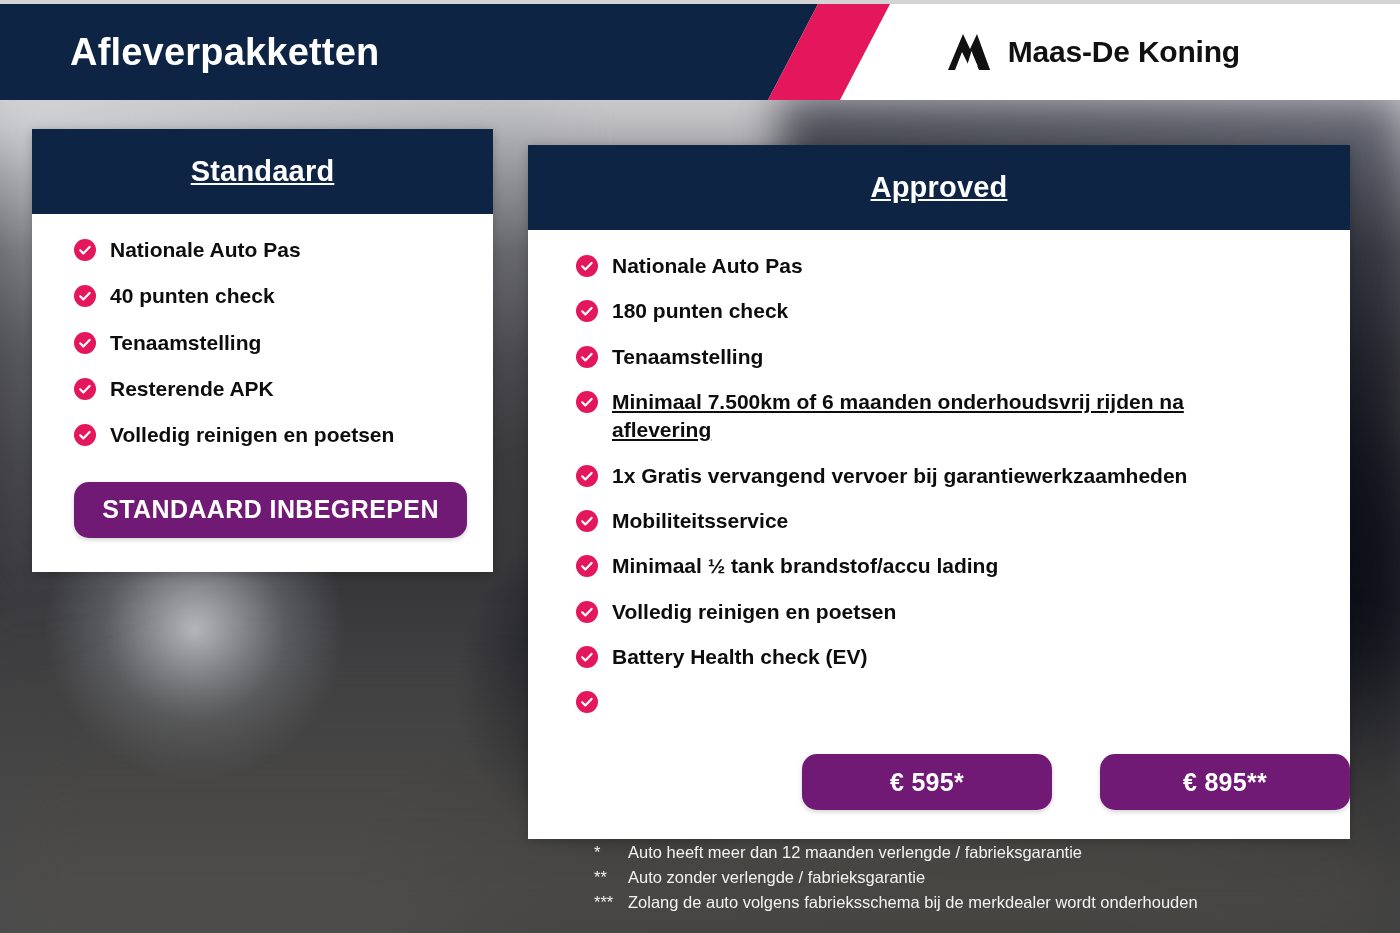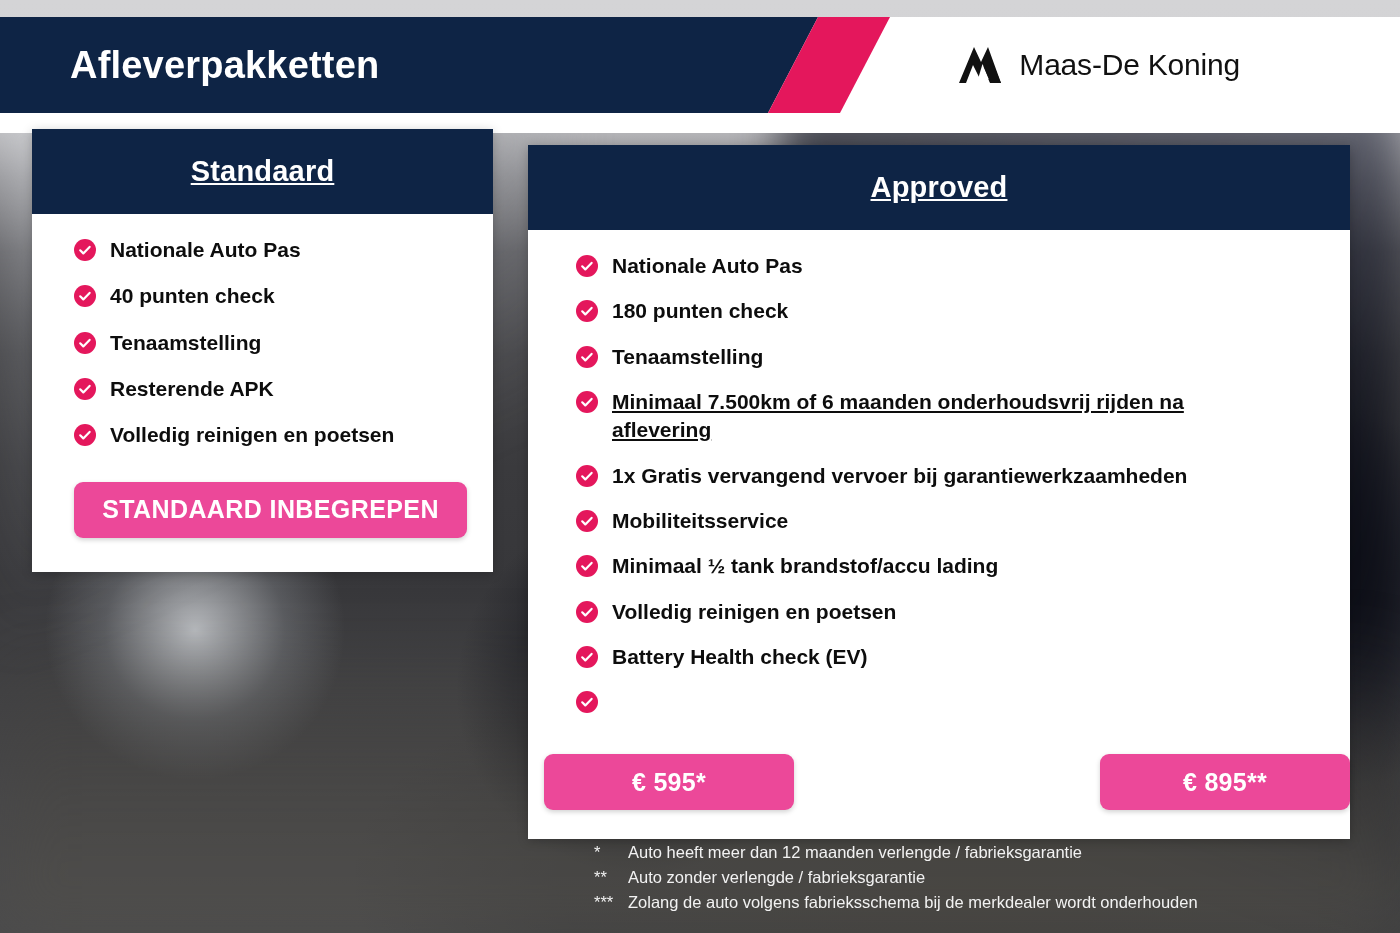--- a/index.html
+++ b/index.html
@@ -60,22 +60,22 @@
     position: absolute;
     left: 0; right: 0; bottom: 0; height: 300px;
     background: linear-gradient(180deg, rgba(0,0,0,0) 0%, rgba(70,68,64,0.45) 45%, rgba(84,82,77,0.55) 100%);
     filter: blur(30px);
     pointer-events: none;
   }
 
   
   .header {
     position: absolute;
-    left: 0; top: 17px;
-    width: 1400px; height: 116px;
+    left: 0; top: 4px;
+    width: 1400px; height: 96px;
     background: #ffffff;
     overflow: hidden;
   }
   .header-navy {
     position: absolute;
     left: 0; top: 0;
     width: 900px; height: 96px;
     background: #0e2445;
     clip-path: polygon(0 0, 818px 0, 768px 100%, 0 100%);
   }
@@ -98,21 +98,21 @@
   }
   .brand {
     position: absolute;
     right: 160px; top: 0; height: 96px;
     display: flex; align-items: center; gap: 16px;
   }
   .brand-mark { width: 46px; height: 40px; display: block; }
   .brand-name {
     color: #111111;
     font-size: 30px;
-    font-weight: 400;
+    font-weight: 700;
     letter-spacing: -0.2px;
     white-space: nowrap;
   }
 
   
   .card {
     position: absolute;
     background: #ffffff;
     box-shadow: 0 2px 10px rgba(0,0,0,0.22);
   }
@@ -160,40 +160,40 @@
 
   #card-standaard ul.features { padding: 0 24px 0 26px; }
   #card-standaard ul.features li { margin-bottom: 18px; font-size: 21px; }
 
   #card-approved ul.features { padding: 0 26px 0 32px; }
   #card-approved ul.features li { margin-bottom: 17px; font-size: 21px; }
   #card-approved ul.features li.wrap .feat-text { max-width: 640px; text-decoration: underline; }
 
   
   .btn {
-    background: #ec4899;
+    background: #701a75;
     color: #ffffff;
     border: none;
-    border-radius: 9px;
+    border-radius: 15px;
     font-family: inherit;
     font-weight: 700;
     cursor: pointer;
     box-shadow: 0 2px 5px rgba(0,0,0,0.18);
   }
   .std-btn-wrap { padding: 14px 26px 0 26px; }
   #btn-standaard-included {
     display: block;
     width: 100%;
     height: 56px;
     font-size: 25px;
     letter-spacing: 0.4px;
   }
   .price-row {
     display: flex;
-    justify-content: space-between;
+    justify-content: flex-end;
     gap: 48px;
     padding: 24px 0 0 0;
   }
   .price-btn {
     width: 250px;
     height: 56px;
     font-size: 25px;
     letter-spacing: 0.3px;
   }
 

